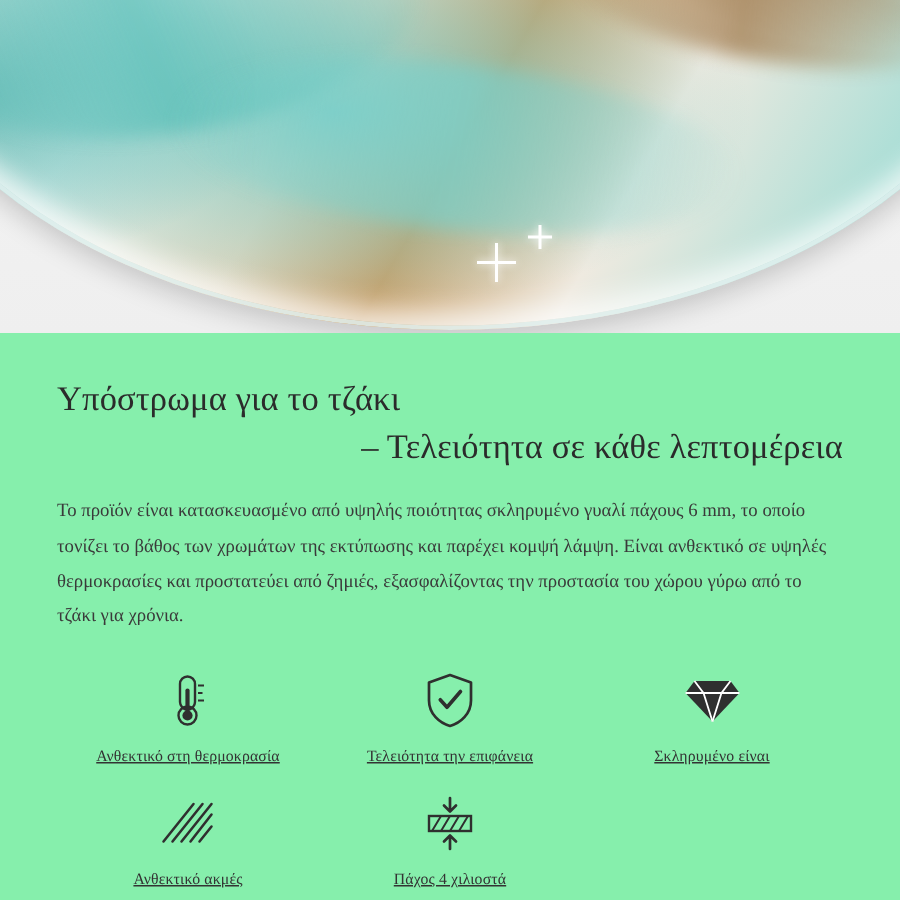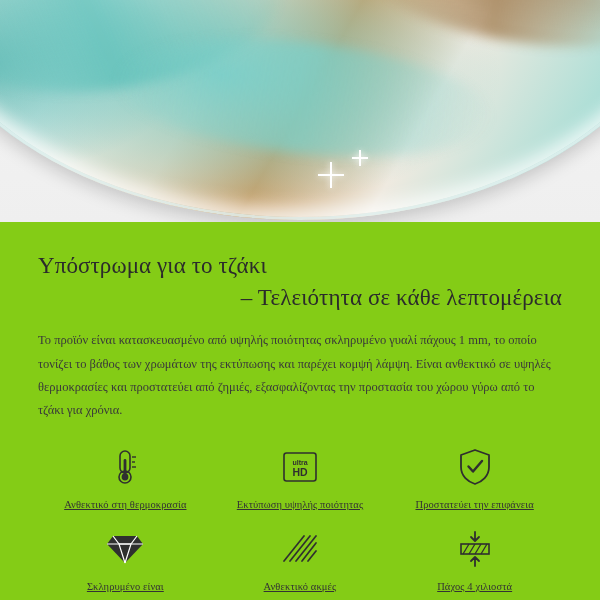--- a/index.html
+++ b/index.html
@@ -10,21 +10,21 @@
     width: 600px;
     height: 600px;
     background: #ffffff;
     font-family: "Liberation Serif", serif;
     overflow: hidden;
   }
   .page {
     position: relative;
     width: 600px;
     height: 600px;
-    background: #84cc16;
+    background: #86efac;
     overflow: hidden;
   }
 
   
   .hero {
     position: relative;
     width: 600px;
     height: 222px;
     background: #f2f2f2;
     overflow: hidden;
@@ -185,58 +185,48 @@
     <div class="sparkle s2"></div>
   </div>
 
   <div class="content">
 
     <h1 class="headline">
       <span>Υπόστρωμα για το τζάκι</span>
       <span class="l2">– Τελειότητα σε κάθε λεπτομέρεια</span>
     </h1>
 
-    <p class="body-copy">Το προϊόν είναι κατασκευασμένο από υψηλής ποιότητας σκληρυμένο γυαλί πάχους 1 mm, το οποίο τονίζει το βάθος των χρωμάτων της εκτύπωσης και παρέχει κομψή λάμψη. Είναι ανθεκτικό σε υψηλές θερμοκρασίες και προστατεύει από ζημιές, εξασφαλίζοντας την προστασία του χώρου γύρω από το τζάκι για χρόνια.</p>
+    <p class="body-copy">Το προϊόν είναι κατασκευασμένο από υψηλής ποιότητας σκληρυμένο γυαλί πάχους 6 mm, το οποίο τονίζει το βάθος των χρωμάτων της εκτύπωσης και παρέχει κομψή λάμψη. Είναι ανθεκτικό σε υψηλές θερμοκρασίες και προστατεύει από ζημιές, εξασφαλίζοντας την προστασία του χώρου γύρω από το τζάκι για χρόνια.</p>
 
     <div class="features">
 
       <div class="feature">
         <span class="feature-icon">
           <svg width="34" height="40" viewBox="0 0 34 40">
             <rect x="12" y="4" width="10" height="22" rx="5" fill="none" stroke="#2f2f2f" stroke-width="1.6"></rect>
             <circle cx="17" cy="30" r="6" fill="none" stroke="#2f2f2f" stroke-width="1.6"></circle>
             <rect x="15.6" y="12" width="2.8" height="16" rx="1.4" fill="#2f2f2f"></rect>
             <circle cx="17" cy="30" r="3.4" fill="#2f2f2f"></circle>
             <line x1="24" y1="10" x2="28" y2="10" stroke="#2f2f2f" stroke-width="1.4"></line>
             <line x1="24" y1="15" x2="27" y2="15" stroke="#2f2f2f" stroke-width="1.4"></line>
             <line x1="24" y1="20" x2="28" y2="20" stroke="#2f2f2f" stroke-width="1.4"></line>
           </svg>
         </span>
         <span class="feature-label">Ανθεκτικό στη θερμοκρασία</span>
       </div>
 
-      <div class="feature">
-        <span class="feature-icon">
-          <svg width="38" height="34" viewBox="0 0 38 34">
-            <rect x="3" y="3" width="32" height="28" rx="2.5" fill="none" stroke="#2f2f2f" stroke-width="1.6"></rect>
-            <text x="19" y="15" text-anchor="middle" font-family="Liberation Sans, sans-serif" font-size="7" font-weight="bold" fill="#2f2f2f">ultra</text>
-            <text x="19" y="26" text-anchor="middle" font-family="Liberation Sans, sans-serif" font-size="10.5" font-weight="bold" fill="#2f2f2f">HD</text>
-          </svg>
-        </span>
-        <span class="feature-label">Εκτύπωση υψηλής ποιότητας</span>
-      </div>
 
       <div class="feature">
         <span class="feature-icon">
           <svg width="36" height="40" viewBox="0 0 36 40">
             <path d="M18 3 L32 8 V20 C32 29 25 35 18 37 C11 35 4 29 4 20 V8 Z" fill="none" stroke="#2f2f2f" stroke-width="1.8" stroke-linejoin="round"></path>
             <path d="M11.5 19.5 L16 24.5 L25 14" fill="none" stroke="#2f2f2f" stroke-width="2.4" stroke-linecap="round" stroke-linejoin="round"></path>
           </svg>
         </span>
-        <span class="feature-label">Προστατεύει την επιφάνεια</span>
+        <span class="feature-label">Τελειότητα την επιφάνεια</span>
       </div>
 
       <div class="feature">
         <span class="feature-icon">
           <svg width="40" height="34" viewBox="0 0 40 34">
             <path d="M8 4 H32 L38 12 L20 31 L2 12 Z" fill="#2f2f2f"></path>
             <path d="M2 12 H38" stroke="#ffffff" stroke-width="1.2"></path>
             <path d="M8 4 L14 12 L20 31" stroke="#ffffff" stroke-width="1.2" fill="none"></path>
             <path d="M32 4 L26 12 L20 31" stroke="#ffffff" stroke-width="1.2" fill="none"></path>
             <path d="M14 12 H26" stroke="#ffffff" stroke-width="1.2"></path>

